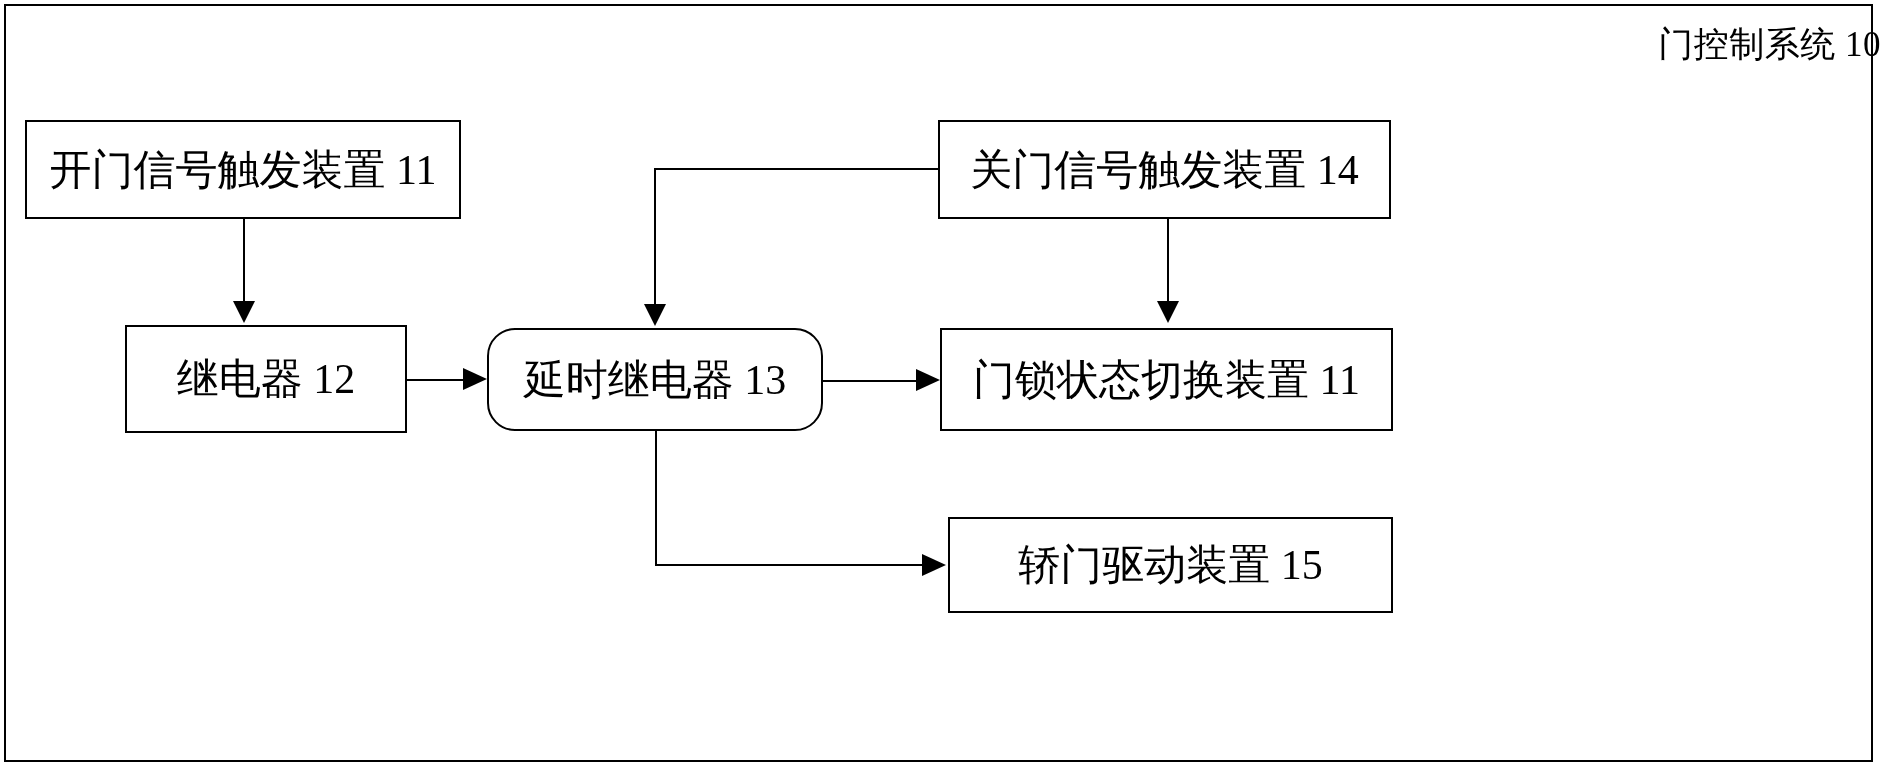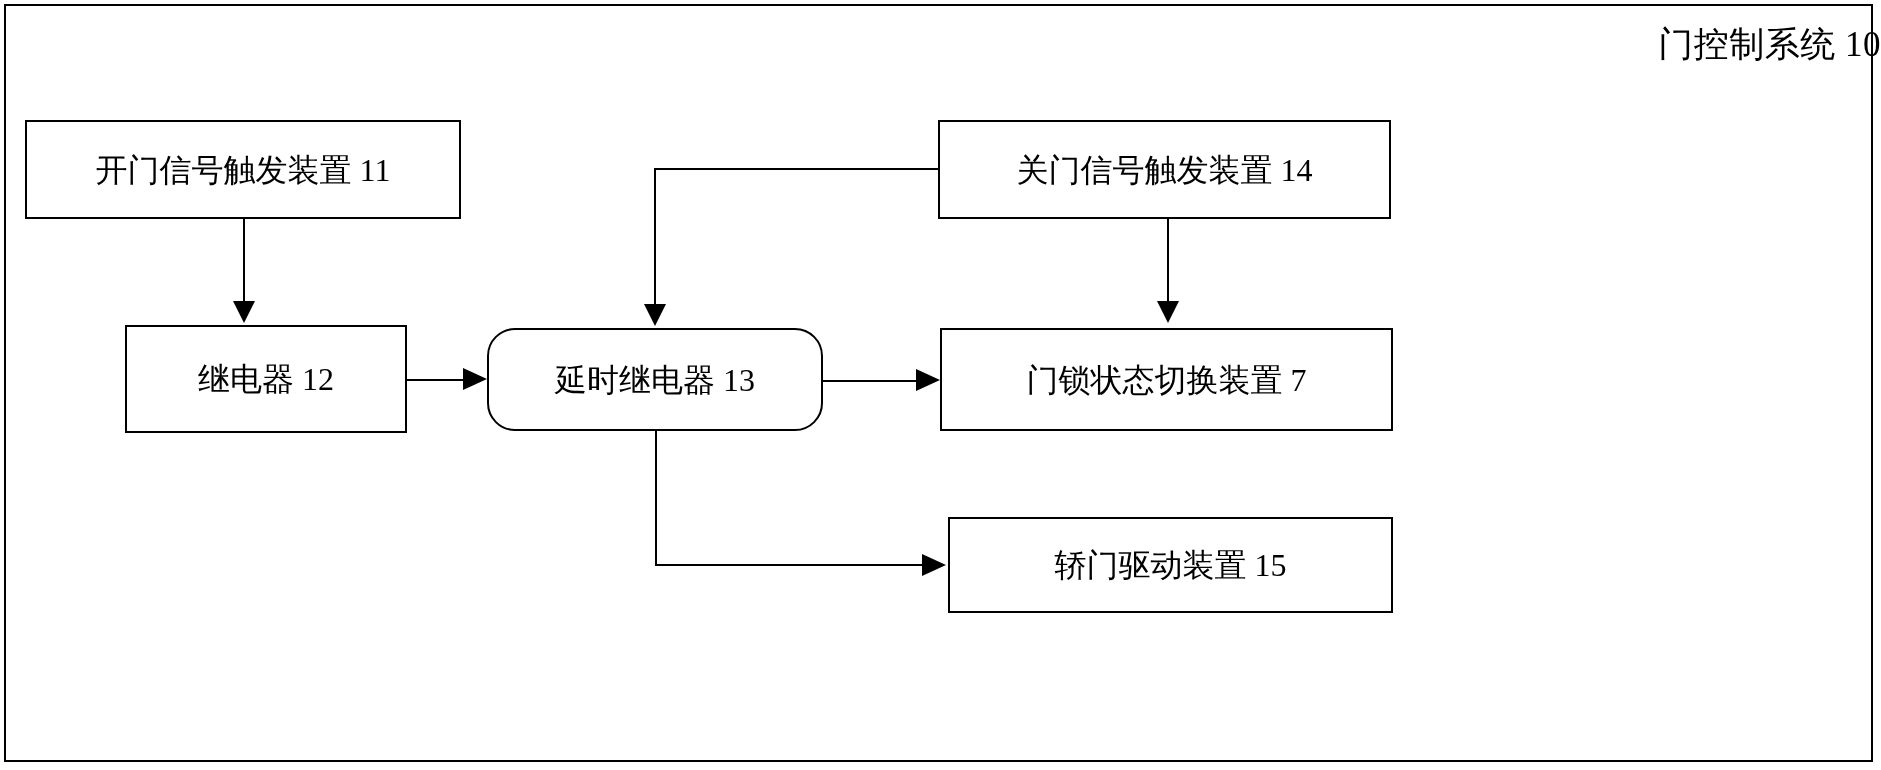--- a/index.html
+++ b/index.html
@@ -41,21 +41,21 @@
   }
   .node {
     position: absolute;
     border: 2px solid #000000;
     background: #ffffff;
     box-sizing: border-box;
     display: flex;
     align-items: center;
     justify-content: center;
     color: #000000;
-    font-size: 32px;
+    font-size: 42px;
     line-height: 40px;
     white-space: nowrap;
     z-index: 3;
   }
   .node-label {
     display: block;
     padding: 0 6px;
   }
   
   #node-11 { left: 25px;  top: 120px; width: 436px; height: 99px; }
@@ -129,20 +129,20 @@
 
   <div class="node" id="node-12">
     <span class="node-label">继电器  12</span>
   </div>
 
   <div class="node" id="node-13">
     <span class="node-label">延时继电器  13</span>
   </div>
 
   <div class="node" id="node-16">
-    <span class="node-label">门锁状态切换装置  7</span>
+    <span class="node-label">门锁状态切换装置  11</span>
   </div>
 
   <div class="node" id="node-15">
     <span class="node-label">轿门驱动装置  15</span>
   </div>
 
 </div>
 
 </body></html>

